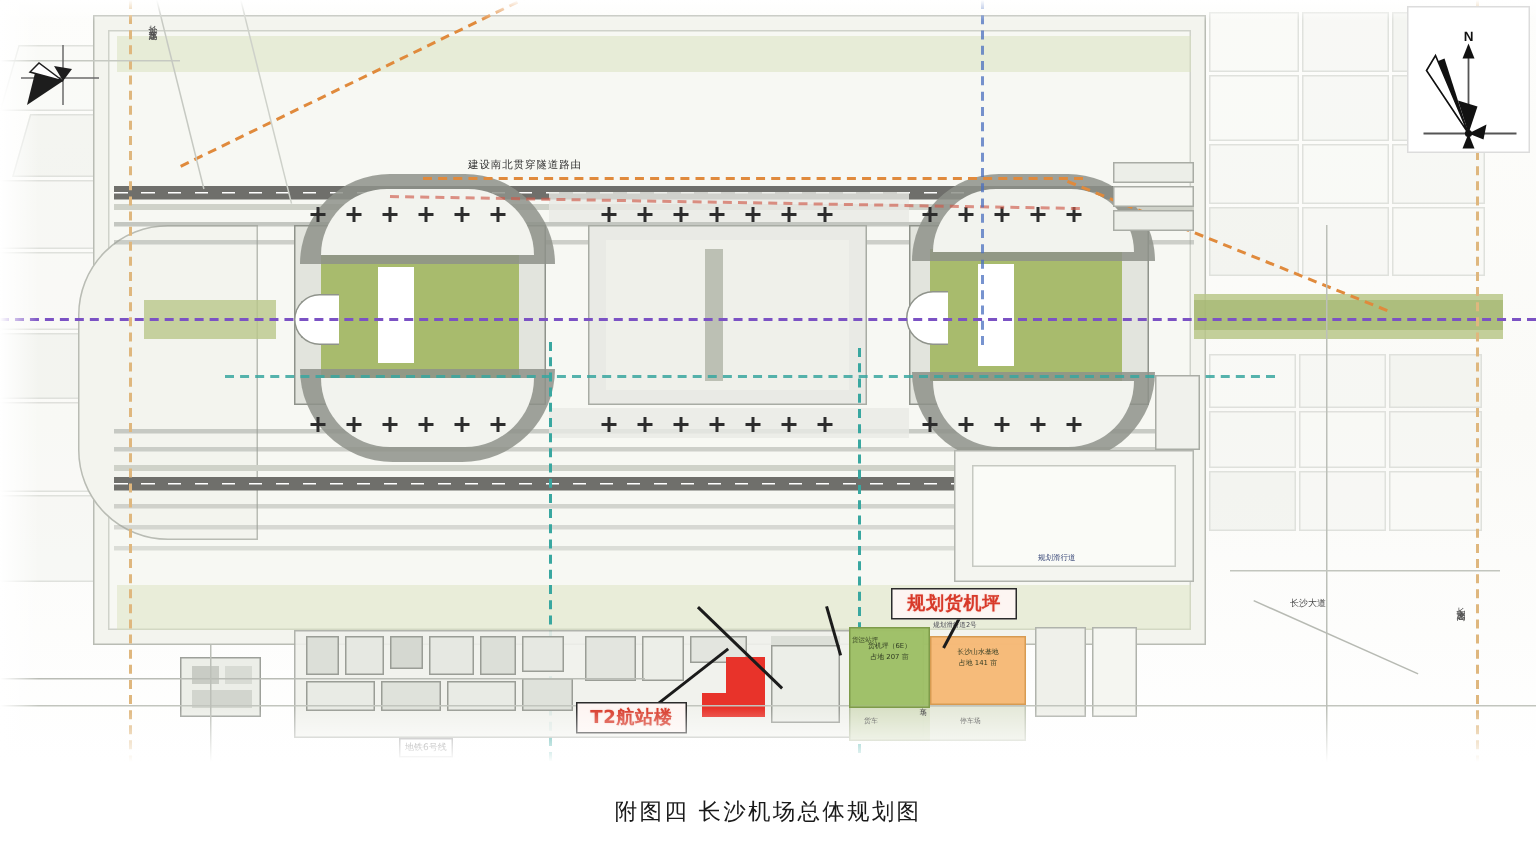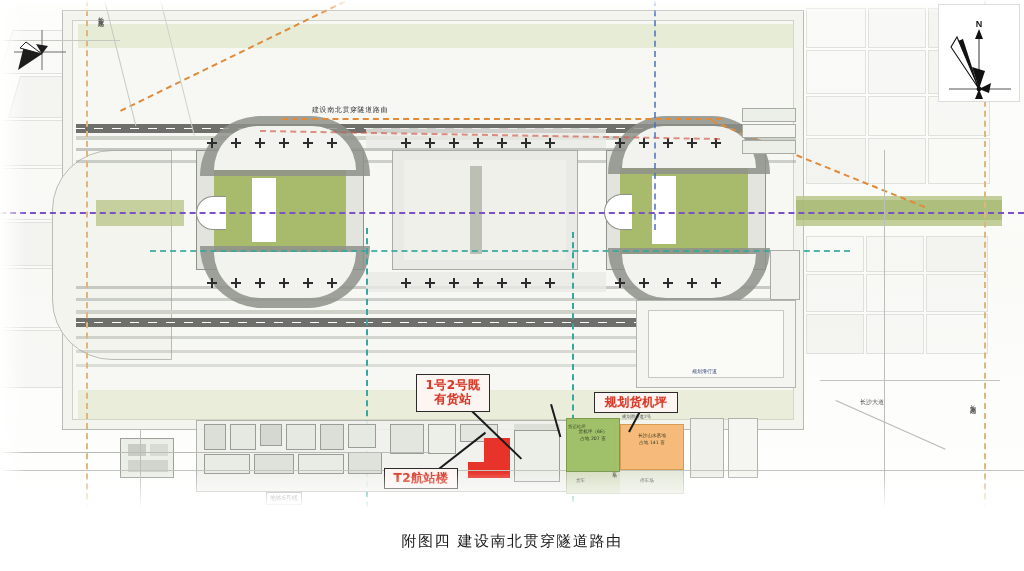--- a/index.html
+++ b/index.html
@@ -380,22 +380,20 @@
 
     <div class="leader" style="left:466px;top:404px;width:78px;height:1.8px;
          transform:rotate(44deg);"></div>
     <div class="leader" style="left:552px;top:404px;width:34px;height:1.8px;
          transform:rotate(74deg);"></div>
     <div class="leader" style="left:644px;top:406px;width:30px;height:1.8px;
          transform:rotate(118deg);"></div>
     <div class="leader" style="left:436px;top:470px;width:62px;height:1.8px;
          transform:rotate(-38deg);"></div>
 
-    <div class="callout" style="left:416px;top:374px;width:74px;height:38px;font-size:12px;">1号2号既
-有货站</div>
 
 
     <div class="callout" style="left:594px;top:392px;width:84px;height:21px;font-size:12px;padding-top:2px;">规划货机坪</div>
 
     <div class="callout" style="left:384px;top:468px;width:74px;height:21px;font-size:12px;padding-top:2px;">T2航站楼</div>
 
     <div class="fade-t"></div>
     <div class="fade-l"></div>
     <div class="fade-b"></div>
 
@@ -418,16 +416,16 @@
         <polygon points="40,84 33,62 46,66" fill="#111"></polygon>
         <polygon points="40,84 44,94 36,94" fill="#111"></polygon>
         <polygon points="40,84 52,78 50,88" fill="#111"></polygon>
         <circle cx="40" cy="84" r="2.4" fill="#111"></circle>
       </svg>
     </div>
 
   </div>
 
   <div id="caption">
-    <span>附图四  建设南北贯穿隧道路由</span>
+    <span>附图四  长沙机场总体规划图</span>
   </div>
 
 </div>
 
 </body></html>

